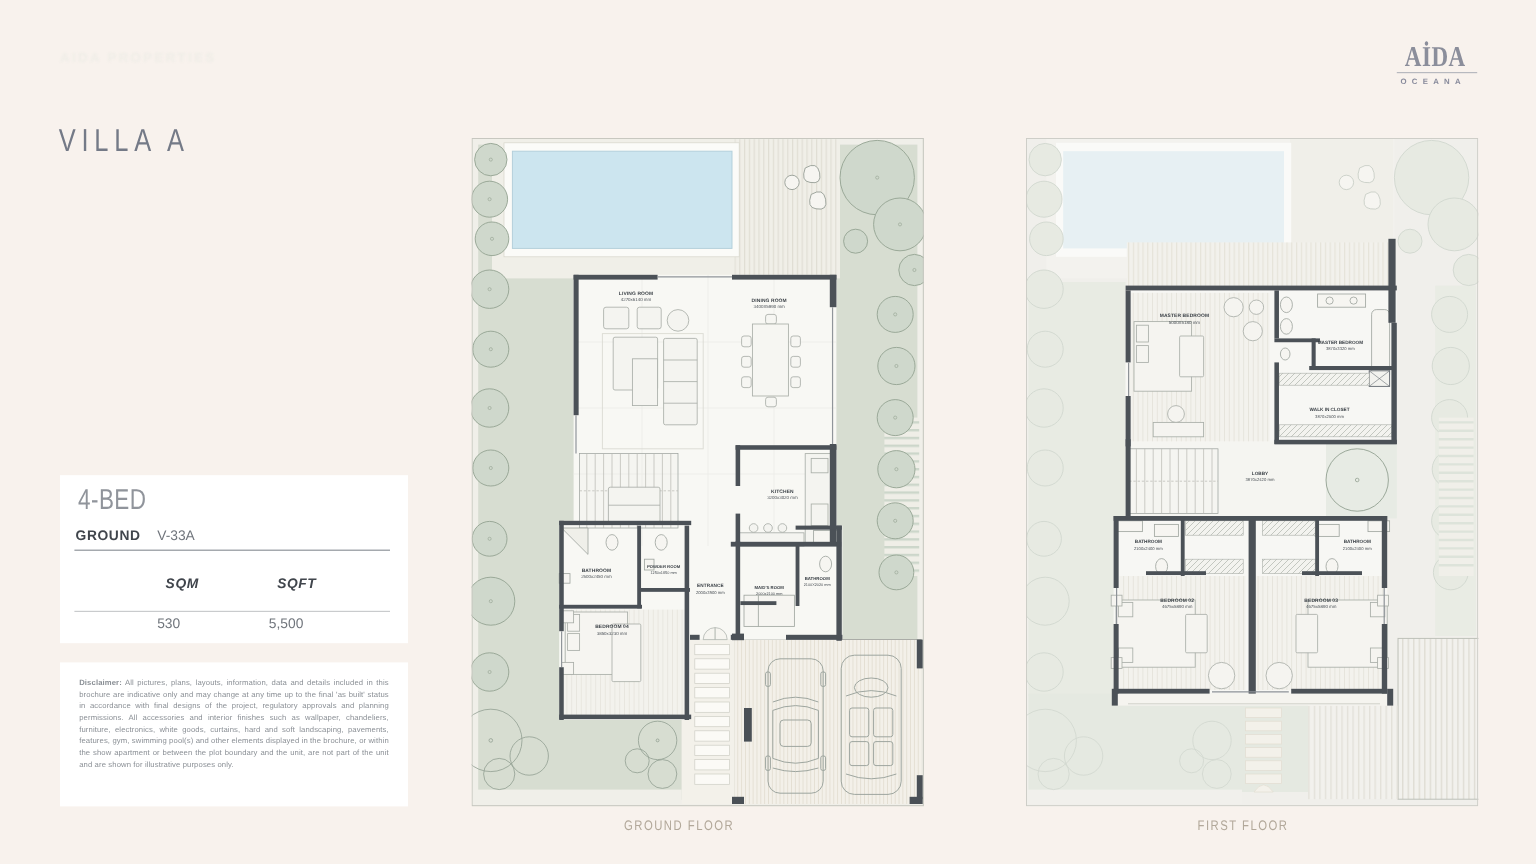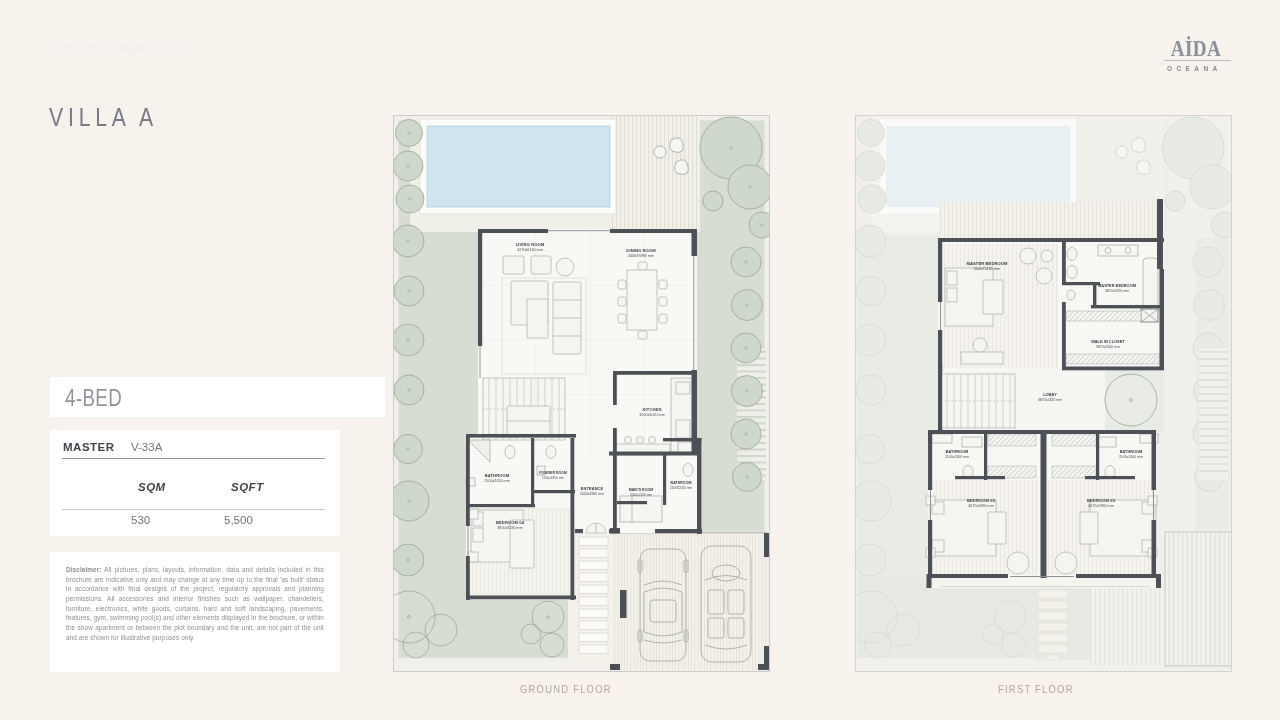--- a/index.html
+++ b/index.html
@@ -8,21 +8,21 @@
   .abs{position:absolute;}
   .watermark{left:50px;top:43px;width:260px;height:15px;color:#efede7;white-space:nowrap;
      font-size:11px;letter-spacing:2px;filter:blur(0.9px);font-weight:bold;}
   .villatitle{left:49px;top:102px;font-size:26.5px;letter-spacing:6px;color:#747a87;
      transform:scaleX(0.8);transform-origin:0 0;white-space:nowrap;}
   .logo{left:1164px;top:33px;width:67px;text-align:left;color:#8b8e9b;}
   .logo .aida{font-family:"Liberation Serif",serif;font-weight:bold;font-size:24px;letter-spacing:0.5px;line-height:26px;transform:scaleX(0.8);transform-origin:50% 50%;position:relative;top:2px;}
   .logo .rule{height:1px;background:#b7b9bf;margin:1px 0 4px 0;}
   .logo .oce{font-size:6.5px;letter-spacing:4.4px;color:#888b9c;font-weight:bold;padding-left:3px;}
   .box{background:#ffffff;}
-  .b1{left:50px;top:377px;width:335px;height:40px;}
+  .b1{left:50px;top:396px;width:290px;height:40px;}
   .b1 span{position:absolute;left:15px;top:7px;
      font-size:24px;letter-spacing:0.5px;color:#90949b;transform:scaleX(0.78);transform-origin:0 0;}
   .b2{left:50px;top:430px;width:290px;height:106px;font-size:11.5px;color:#40454c;}
   .b2 .lab{font-weight:bold;letter-spacing:0.5px;}
   .b2 .val{color:#70757c;}
   .row1{position:absolute;left:13px;top:11px;width:264px;}
   .hr1{position:absolute;left:12px;top:28px;width:263px;height:1px;background:#8f959b;}
   .row2{position:absolute;left:20px;top:51px;width:264px;font-style:italic;}
   .hr2{position:absolute;left:12px;top:79px;width:263px;height:1px;background:#c9cbcd;}
   .row3{position:absolute;left:13px;top:84px;width:264px;}
@@ -42,21 +42,21 @@
 <div class="abs villatitle">VILLA A</div>
 <div class="abs logo">
   <div class="aida">AİDA</div>
   <div class="rule"></div>
   <div class="oce">OCEANA</div>
 </div>
 <div class="abs box b1">
     <span>4-BED</span>
   </div>
 <div class="abs box b2">
-  <div class="row1"><span class="lab c1">MASTER</span><span class="val">V-33A</span></div>
+  <div class="row1"><span class="lab c1">GROUND</span><span class="val">V-33A</span></div>
   <div class="hr1"></div>
   <div class="row2"><span class="c1"></span><span class="lab c2">SQM</span><span class="lab">SQFT</span></div>
   <div class="hr2"></div>
   <div class="row3"><span class="c1"></span><span class="val c2">530</span><span class="val">5,500</span></div>
 </div>
 <div class="abs box b3">
   <p><b>Disclaimer:</b> All pictures, plans, layouts, information, data and details included in
 this brochure are indicative only and may change at any time up to the final 'as
 built' status in accordance with final designs of the project, regulatory approvals
 and planning permissions. All accessories and interior finishes such as wallpaper,

